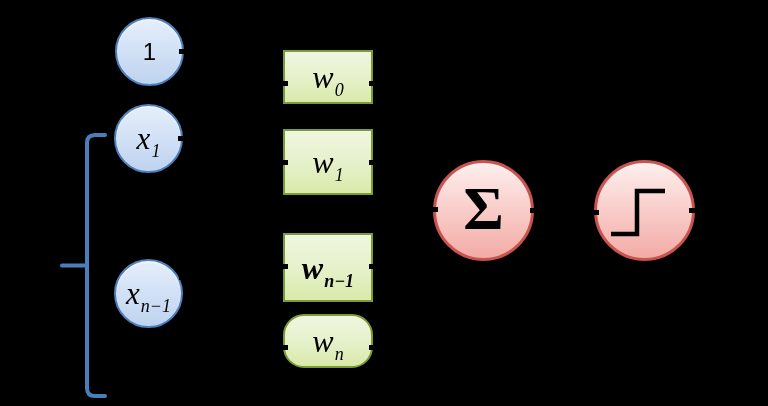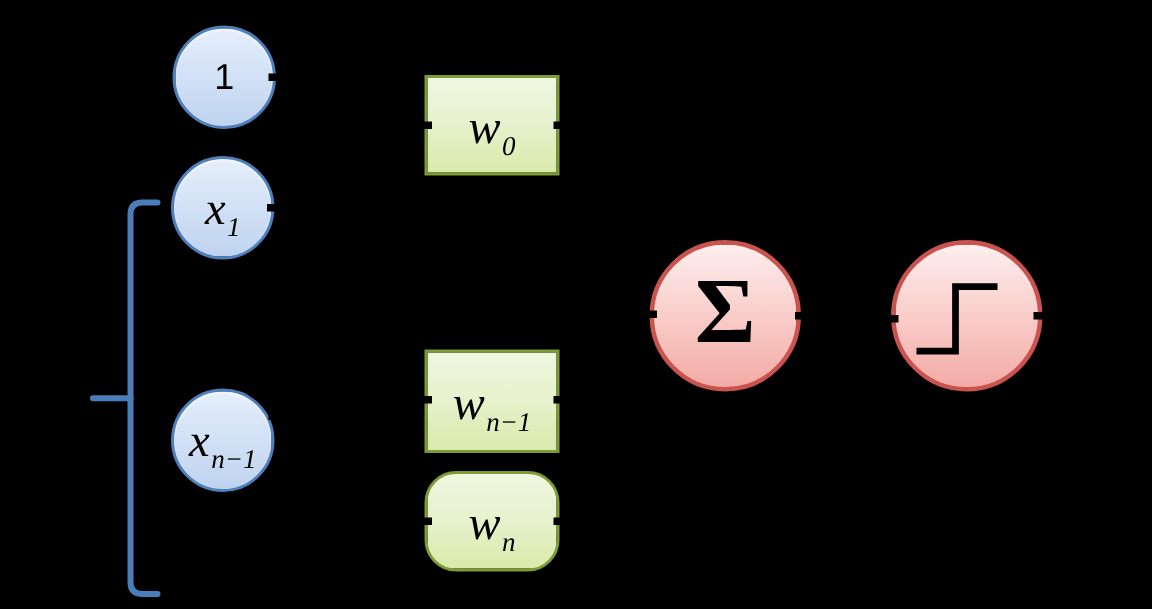--- a/index.html
+++ b/index.html
@@ -12,21 +12,21 @@
     position:absolute; box-sizing:border-box;
     width:69px; height:69px; border-radius:50%;
     border:2.5px solid #4e7fbb;
     background:linear-gradient(180deg,#e6effb 0%,#d3e2f6 45%,#bfd3ef 100%);
     box-shadow:inset 0 1px 2px rgba(255,255,255,0.7);
     display:flex; align-items:center; justify-content:center;
   }
   
   .weight-box {
     position:absolute; box-sizing:border-box;
-    width:90px; height:67px;
+    width:90px; height:54px;
     border:2.5px solid #7c9a35;
     background:linear-gradient(180deg,#eff7e0 0%,#e6f1cc 50%,#d9eaaa 100%);
     display:flex; align-items:center; justify-content:center;
   }
   
   .proc-node {
     position:absolute; box-sizing:border-box;
     width:101px; height:101px; border-radius:50%;
     border:3px solid #c9534f;
     background:linear-gradient(180deg,#fdefee 0%,#f9cdc9 50%,#f3aba6 100%);
@@ -63,22 +63,25 @@
 
   <div class="input-node" style="left:114px; top:259px;">
     <span class="var"><span>x</span><span class="sub">n−1</span></span>
   </div>
 
 
   <div class="weight-box" style="left:283px; top:50px;">
     <span class="var"><span>w</span><span class="sub">0</span></span>
   </div>
 
+  <div class="weight-box" style="left:283px; top:129px; height:66px;">
+    <span class="var"><span>w</span><span class="sub">1</span></span>
+  </div>
 
-  <div class="weight-box" style="left:283px; top:233px; height:69px;">
+  <div class="weight-box" style="left:283px; top:233px; height:69px;font-weight:bold;">
     <span class="var"><span>w</span><span class="sub">n−1</span></span>
   </div>
 
   <div class="weight-box" style="left:283px; top:314px;border-radius:21px;">
     <span class="var"><span>w</span><span class="sub">n</span></span>
   </div>
 
   <div class="proc-node" style="left:433px; top:160px;">
     <span class="sigma">Σ</span>
   </div>

